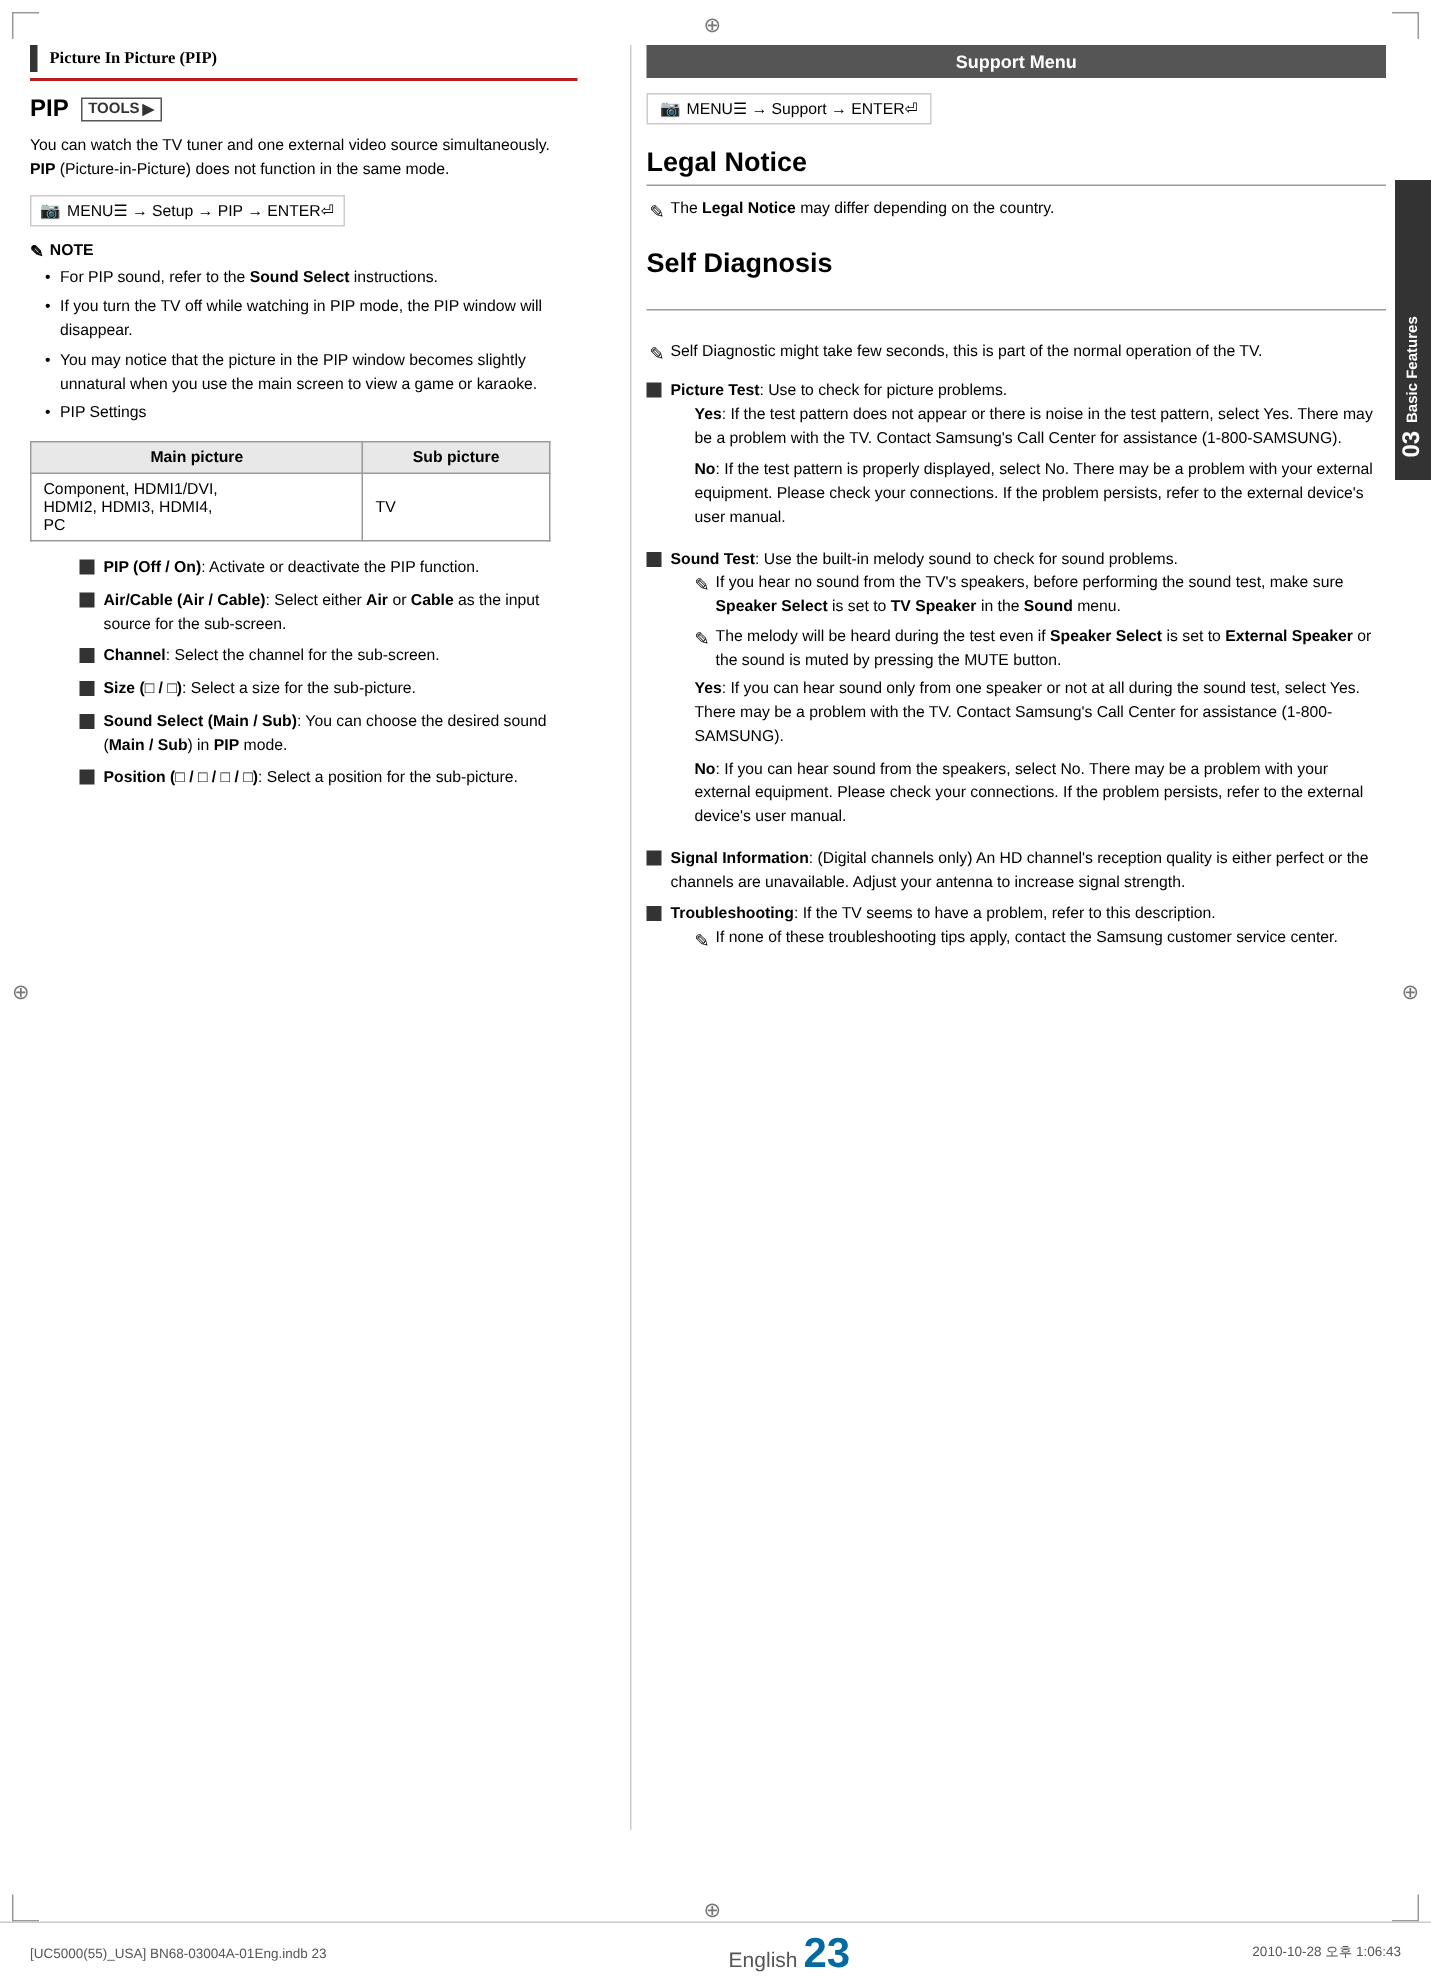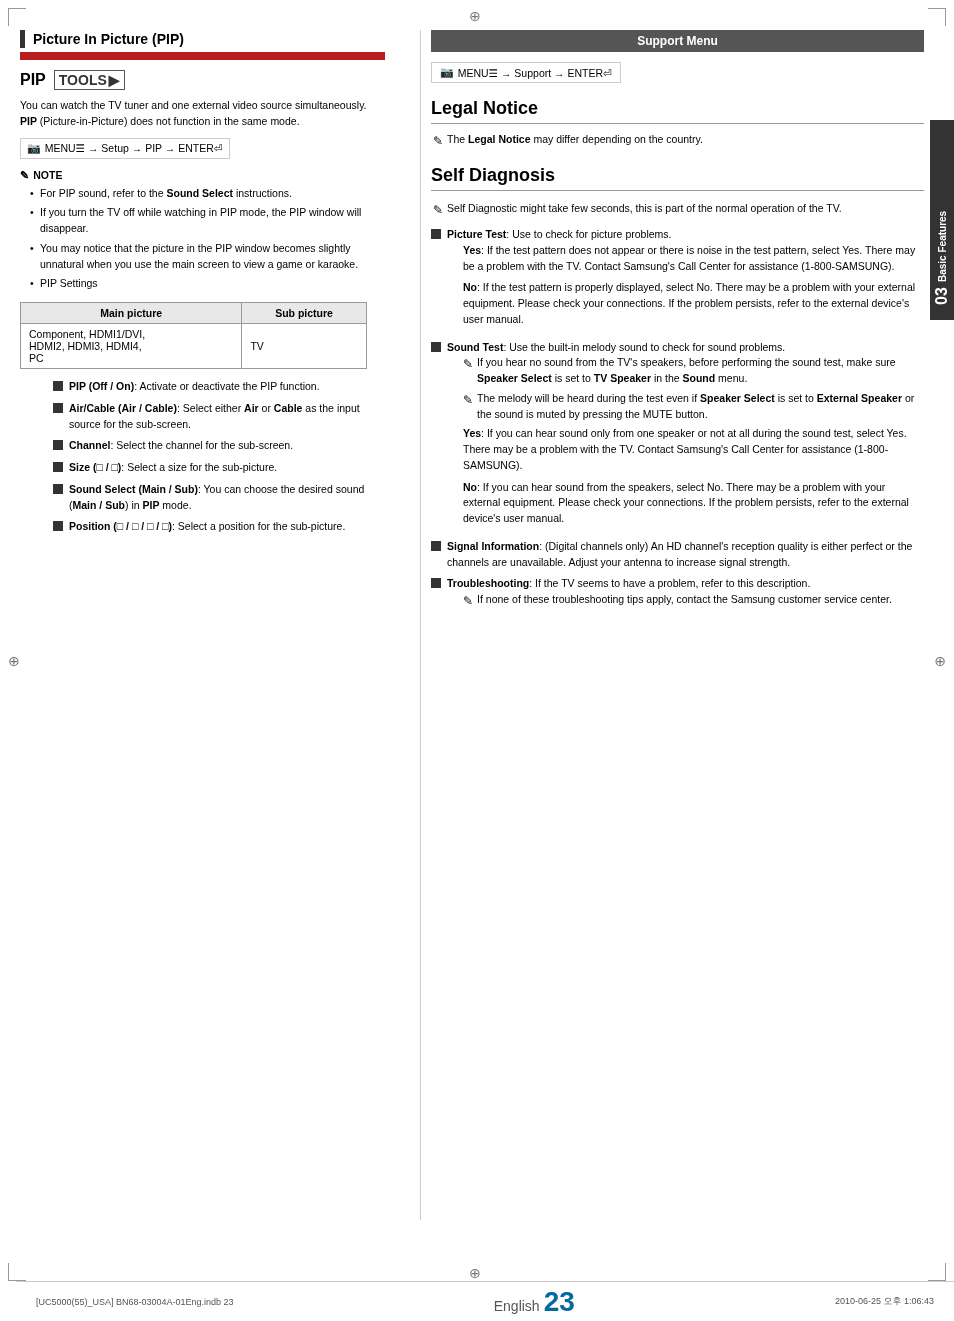--- a/index.html
+++ b/index.html
@@ -106,48 +106,49 @@
     }
 
     .side-tab-number {
       font-size: 16px;
       font-weight: bold;
       color: #fff;
     }
 
     
     .section-title {
-      font-size: 14px;
-      font-weight: bold;
-      border-bottom: 8px solid #b91c1c;
+      font-size: 11px;
+      font-weight: bold;
+      border-bottom: 2px solid #b91c1c;
       padding-bottom: 4px;
       margin-bottom: 10px;
       display: flex;
       align-items: center;
       gap: 8px;
+      font-family: Liberation Serif, serif;
     }
 
     .section-title .title-bar {
       width: 5px;
       height: 18px;
       background: #333;
       display: inline-block;
     }
 
     .pip-heading {
       font-size: 16px;
       font-weight: bold;
       display: flex;
       align-items: center;
       gap: 8px;
       margin-bottom: 8px;
     }
 
     .tools-badge {
-      font-size: 14px;
+      font-size: 10px;
       font-weight: bold;
       border: 1px solid #555;
       padding: 1px 4px;
       display: inline-flex;
       align-items: flex-start;
       gap: 2px;
       color: #333;
     }
 
     .body-text {
@@ -271,22 +272,22 @@
       font-weight: bold;
       border-bottom: 1px solid #999;
       padding-bottom: 4px;
       margin-bottom: 8px;
     }
 
     .self-diag-title {
       font-size: 18px;
       font-weight: bold;
       border-bottom: 1px solid #999;
-      padding-bottom: 4px;
-      margin-bottom: 10px;
+      padding-bottom: 20px;
+      margin-bottom: 20px;
       margin-top: 15px;
     }
 
     .note-inline {
       display: flex;
       align-items: flex-start;
       gap: 4px;
       font-size: 10.5px;
       line-height: 1.5;
       margin-bottom: 8px;
@@ -321,21 +322,21 @@
       margin-left: 16px;
       font-size: 10.5px;
       line-height: 1.5;
       margin-bottom: 6px;
     }
 
     
     .footer {
       position: absolute;
       bottom: 0;
-      left: 16px;
+      left: 0;
       right: 0;
       height: 40px;
       display: flex;
       align-items: center;
       justify-content: space-between;
       padding: 0 20px;
       border-top: 1px solid #ccc;
       font-size: 9px;
       color: #555;
     }
@@ -560,16 +561,16 @@
     </div>
 
   </div>
 
   <div class="footer">
     <span class="footer-file-info">[UC5000(55)_USA] BN68-03004A-01Eng.indb   23</span>
     <div class="footer-page">
       <span class="footer-page-label">English</span>
       <span class="footer-page-number">23</span>
     </div>
-    <span class="footer-date-info">2010-06-25   오후 1:06:43</span>
+    <span class="footer-date-info">2010-10-28   오후 1:06:43</span>
   </div>
 
 </div>
 
 </body></html>

